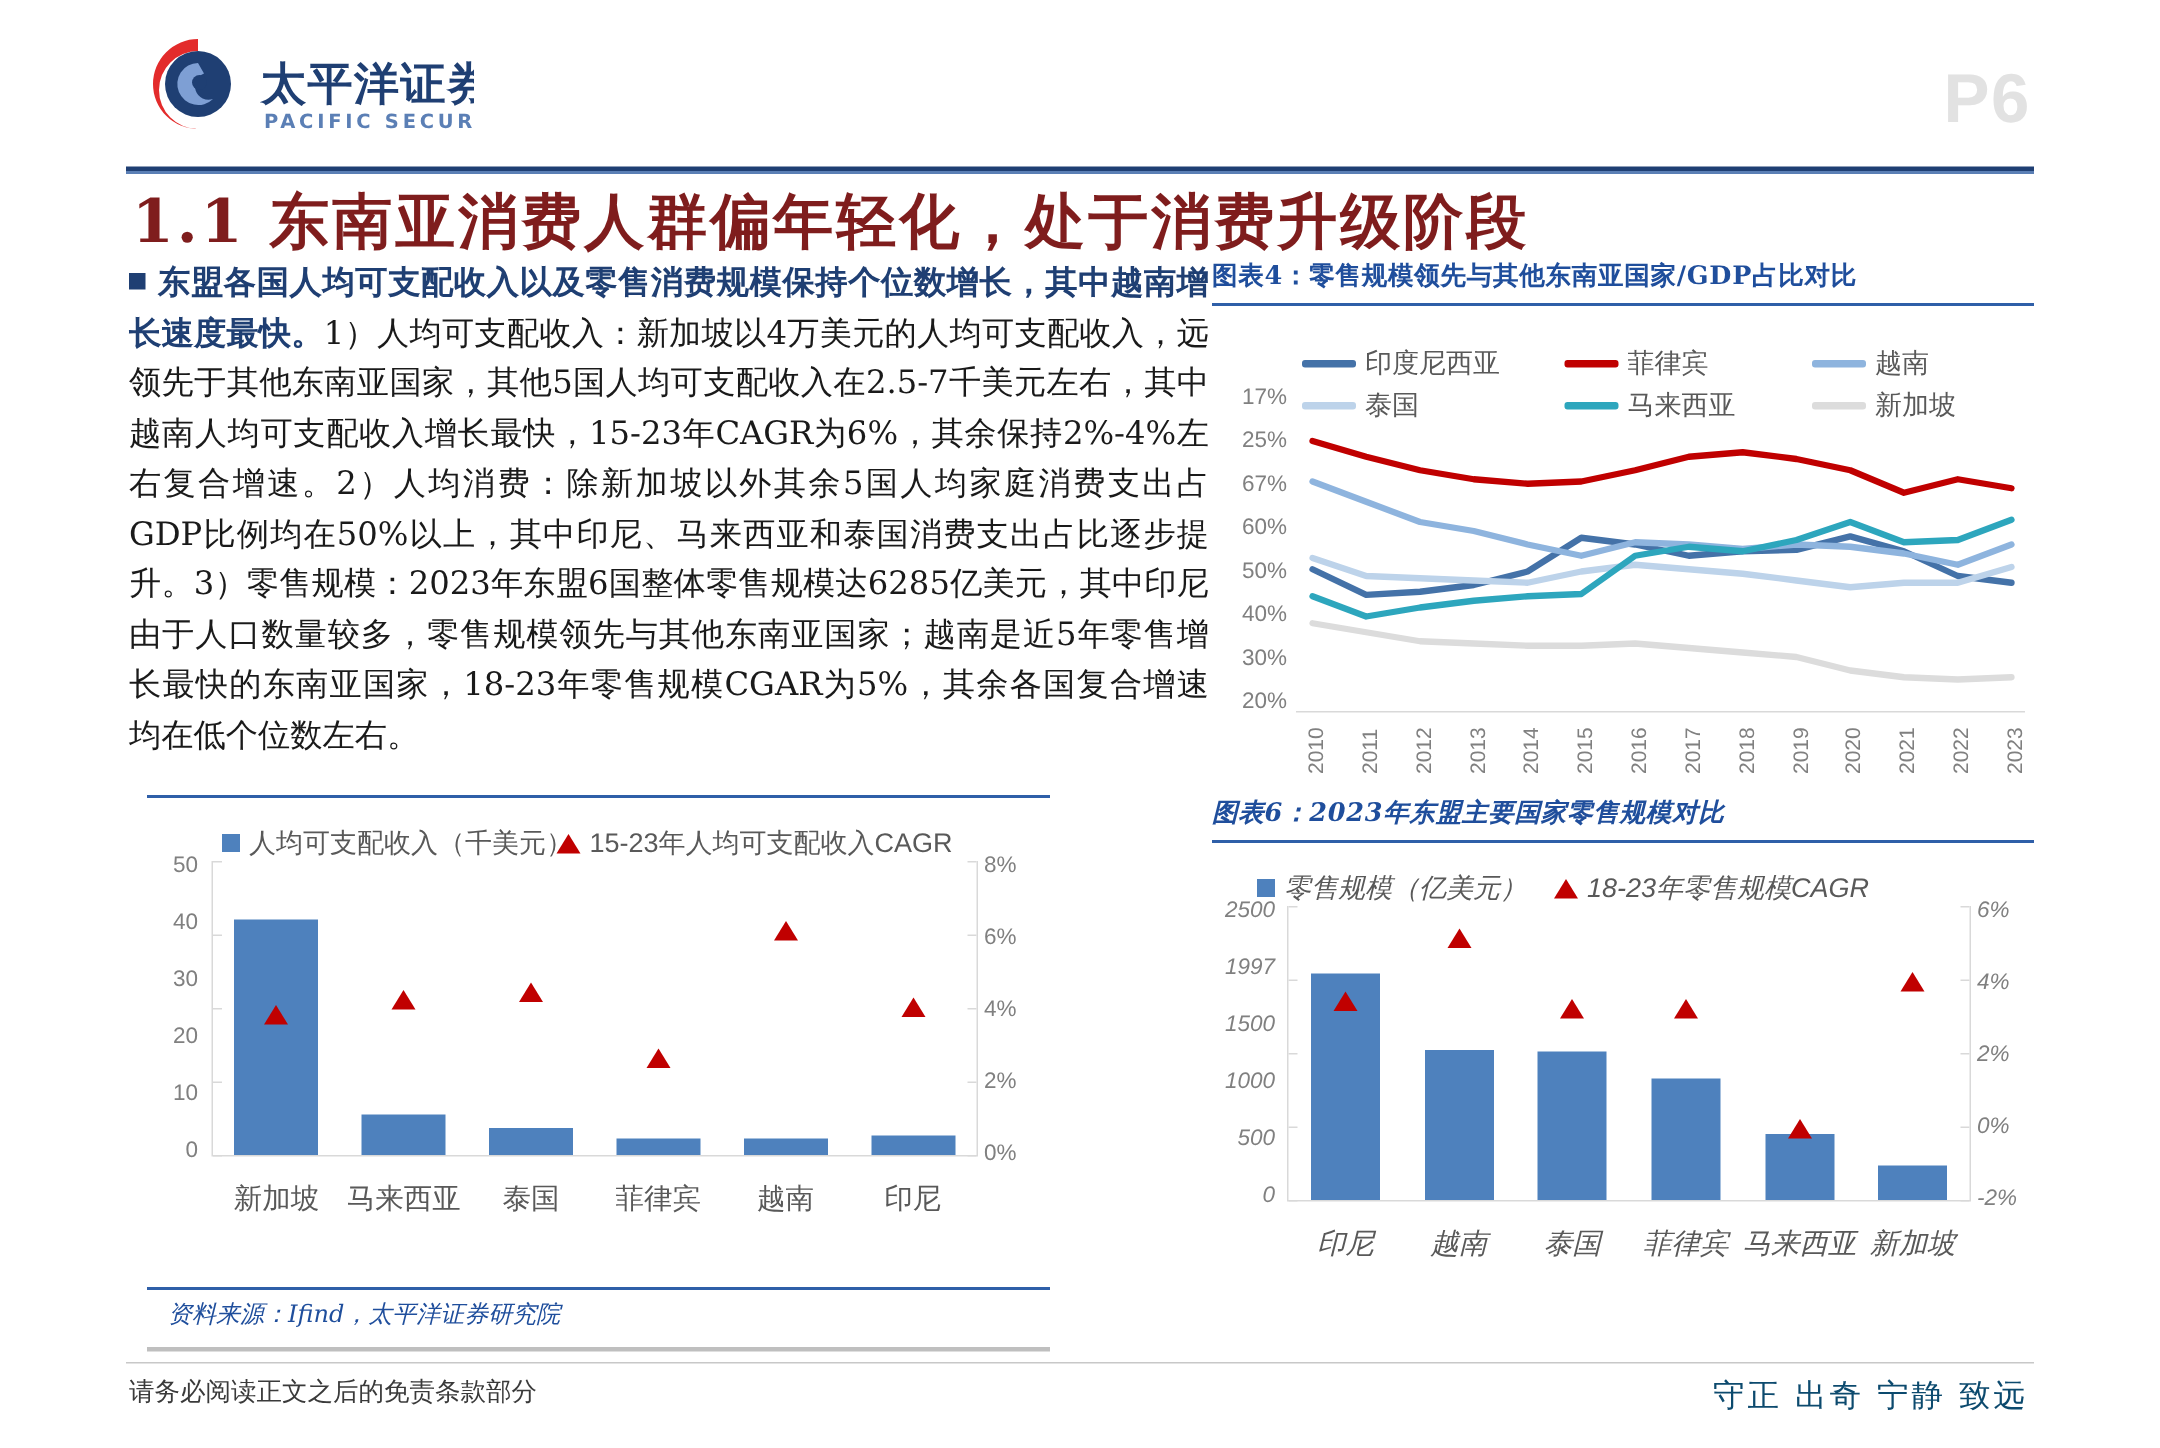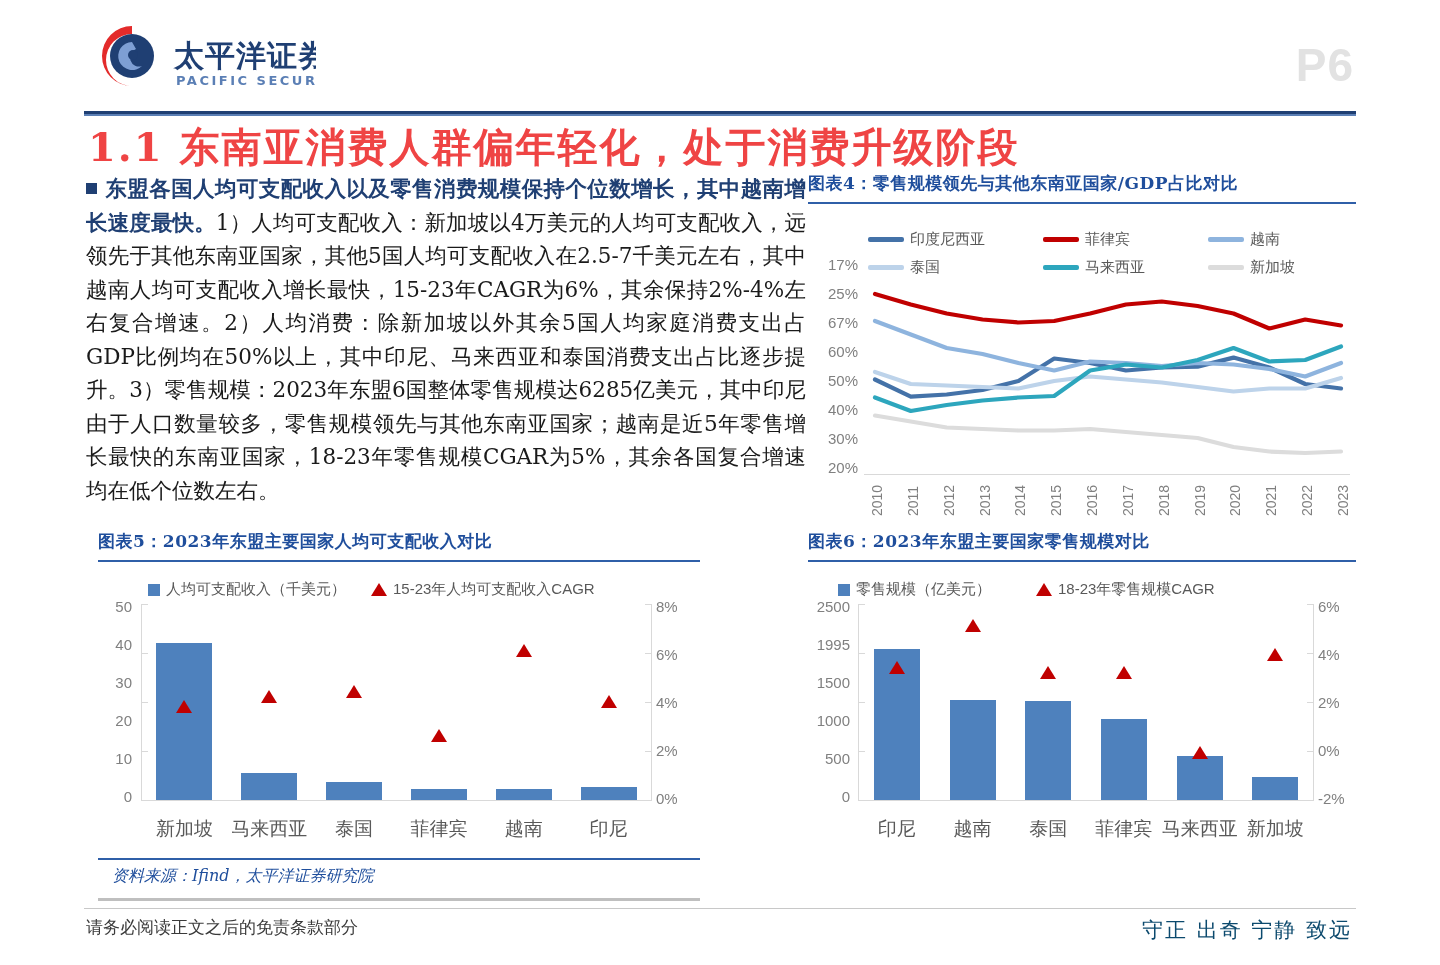--- a/index.html
+++ b/index.html
@@ -26,21 +26,21 @@
   }
   .header-rule:after{
     content:"";position:absolute;left:0;top:3px;width:100%;height:2px;background:#5b7fb5;
   }
 
   
   .sec-title{
     position:absolute;left:88px;top:120px;
     font-family:"DejaVu Serif","Liberation Serif",serif;
     font-weight:bold;
-    font-size:40px;color:#ef4444;letter-spacing:2px;white-space:nowrap;
+    font-size:40px;color:#7f1d1d;letter-spacing:2px;white-space:nowrap;
   }
 
   
   .bodywrap{position:absolute;left:86px;top:172px;width:720px;}
   .bullet-sq{
     display:inline-block;width:11px;height:11px;background:#1f3f73;
     vertical-align:2px;margin-right:8px;
   }
   .body-text{
     font-family:"DejaVu Serif","Liberation Serif",serif;
@@ -53,21 +53,21 @@
   .fig{position:absolute;}
   .fig-title{
     font-family:"DejaVu Serif","Liberation Serif",serif;
     font-size:17px;color:#1f4e9c;font-weight:bold;letter-spacing:.5px;
     padding-bottom:7px;white-space:nowrap;
   }
   .fig-rule{height:2px;background:#2f5fa8;width:100%;}
   .fig-body{position:relative;}
 
   
-  .legend{display:flex;align-items:center;font-size:15px;color:#595959;}
+  .legend{display:flex;align-items:center;font-size:18px;color:#595959;}
   .lg-line{display:inline-block;width:36px;height:5px;border-radius:2px;margin-right:6px;}
   .lg-sq{display:inline-block;width:12px;height:12px;margin-right:6px;}
   .lg-tri{display:inline-block;width:0;height:0;border-left:8px solid transparent;
           border-right:8px solid transparent;border-bottom:13px solid #c00000;margin-right:6px;}
   .lg-txt{white-space:nowrap;}
 
   .ax-lbl{position:absolute;font-size:15px;color:#808080;white-space:nowrap;}
   .ax-lbl.r{text-align:right;}
   .axline{position:absolute;background:#d9d9d9;}
   .tick{position:absolute;background:#d9d9d9;width:6px;height:1px;}
@@ -191,21 +191,20 @@
           <div class="yr-lbl" style="left:383.6153846153846px;top:312px;">2019</div>
           <div class="yr-lbl" style="left:419.4615384615385px;top:312px;">2020</div>
           <div class="yr-lbl" style="left:455.3076923076923px;top:312px;">2021</div>
           <div class="yr-lbl" style="left:491.1538461538462px;top:312px;">2022</div>
           <div class="yr-lbl" style="left:527px;top:312px;">2023</div>
         </div>
     </div>
   </div>
 
   <div class="fig" style="left:98px;top:530px;width:602px;">
-    <div class="fig-title">图表5：2023年东盟主要国家人均可支配收入对比</div>
     <div class="fig-rule"></div>
 
     <div class="fig-body" style="height:300px;">
 
       <div class="legend" style="position:absolute;left:50px;top:18px;">
         <span class="lg-sq" style="background:#4e81bd;"></span>
         <span class="lg-txt">人均可支配收入（千美元）</span>
       </div>
       <div class="legend" style="position:absolute;left:273px;top:18px;">
         <span class="lg-tri"></span>
@@ -257,36 +256,36 @@
           <div class="cat-lbl" style="left:43.99999999999999px;top:254px;width:84.83333333333333px;">新加坡</div>
           <div class="cat-lbl" style="left:128.83333333333331px;top:254px;width:84.83333333333333px;">马来西亚</div>
           <div class="cat-lbl" style="left:213.66666666666666px;top:254px;width:84.83333333333333px;">泰国</div>
           <div class="cat-lbl" style="left:298.5px;top:254px;width:84.83333333333333px;">菲律宾</div>
           <div class="cat-lbl" style="left:383.3333333333333px;top:254px;width:84.83333333333333px;">越南</div>
           <div class="cat-lbl" style="left:468.16666666666663px;top:254px;width:84.83333333333333px;">印尼</div>
         </div>
     </div>
   </div>
 
-  <div class="fig" style="left:808px;top:530px;width:548px;">
+  <div class="fig" style="left:808px;top:530px;width:548px;font-style:italic;">
     <div class="fig-title">图表6：2023年东盟主要国家零售规模对比</div>
     <div class="fig-rule"></div>
 
     <div class="fig-body" style="height:300px;">
       <div class="legend" style="position:absolute;left:30px;top:18px;">
         <span class="lg-sq" style="background:#4e81bd;"></span>
         <span class="lg-txt">零售规模（亿美元）</span>
       </div>
       <div class="legend" style="position:absolute;left:228px;top:18px;">
         <span class="lg-tri"></span>
         <span class="lg-txt">18-23年零售规模CAGR</span>
       </div>
 
       <div class="ax-lbl r" style="left:-20px;top:36px;width:62px;">2500</div>
-      <div class="ax-lbl r" style="left:-20px;top:74px;width:62px;">1995</div>
+      <div class="ax-lbl r" style="left:-20px;top:74px;width:62px;">1997</div>
       <div class="ax-lbl r" style="left:-20px;top:112px;width:62px;">1500</div>
       <div class="ax-lbl r" style="left:-20px;top:150px;width:62px;">1000</div>
       <div class="ax-lbl r" style="left:-20px;top:188px;width:62px;">500</div>
       <div class="ax-lbl r" style="left:-20px;top:226px;width:62px;">0</div>
 
       <div class="ax-lbl" style="left:510px;top:36px;">6%</div>
       <div class="ax-lbl" style="left:510px;top:84px;">4%</div>
       <div class="ax-lbl" style="left:510px;top:132px;">2%</div>
       <div class="ax-lbl" style="left:510px;top:180px;">0%</div>
       <div class="ax-lbl" style="left:510px;top:228px;">-2%</div>

